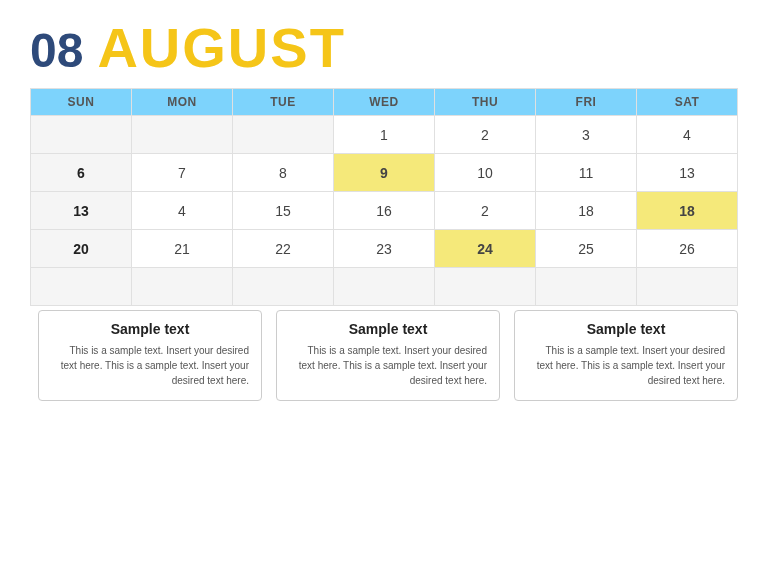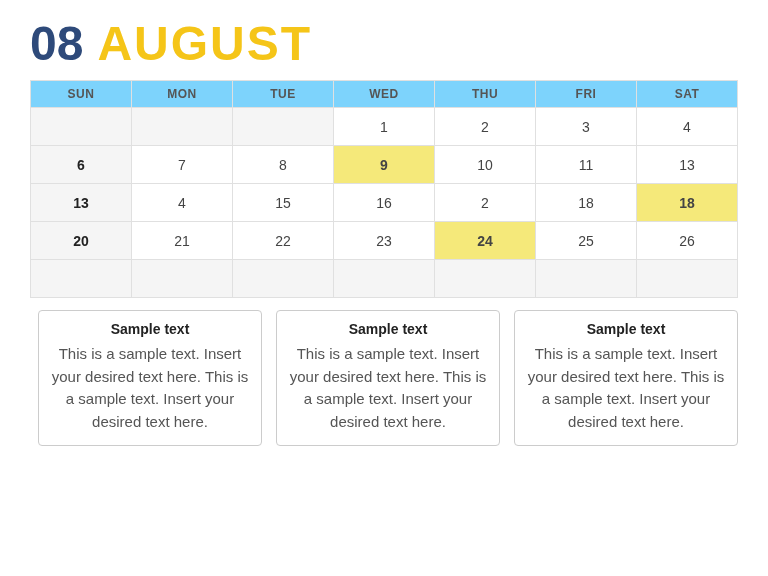--- a/index.html
+++ b/index.html
@@ -24,21 +24,21 @@
       gap: 14px;
       margin-bottom: 4px;
     }
     .month-number {
       font-size: 48px;
       font-weight: 700;
       color: #2e4a7a;
       line-height: 1;
     }
     .month-name {
-      font-size: 48px;
+      font-size: 56px;
       font-weight: 800;
       color: #f5c518;
       line-height: 1;
       letter-spacing: 2px;
     }
     .header-underline {
       width: 310px;
       height: 2px;
       background: #2e4a7a;
       margin-bottom: 8px;
@@ -81,40 +81,40 @@
       font-weight: 600;
     }
     .calendar td.empty-bottom {
       background: #f5f5f5;
       border: 1px solid #e0e0e0;
     }
     
     .info-boxes {
       display: flex;
       gap: 14px;
-      margin-top: 12px;
+      margin-top: 4px;
       padding-left: 8px;
     }
     .info-box {
       flex: 1;
       border: 1px solid #cccccc;
       border-radius: 4px;
       padding: 10px 12px 12px 12px;
     }
     .info-box-title {
       font-size: 14px;
       font-weight: 700;
       color: #222;
       margin-bottom: 6px;
       text-align: center;
     }
     .info-box-text {
-      font-size: 15px;
+      font-size: 10px;
       color: #555;
-      text-align: center;
+      text-align: right;
       line-height: 1.5;
     }
   </style>
 </head>
 <body>
 
 <div class="container">
 
   <div class="header">
     <span class="month-number">08</span>

